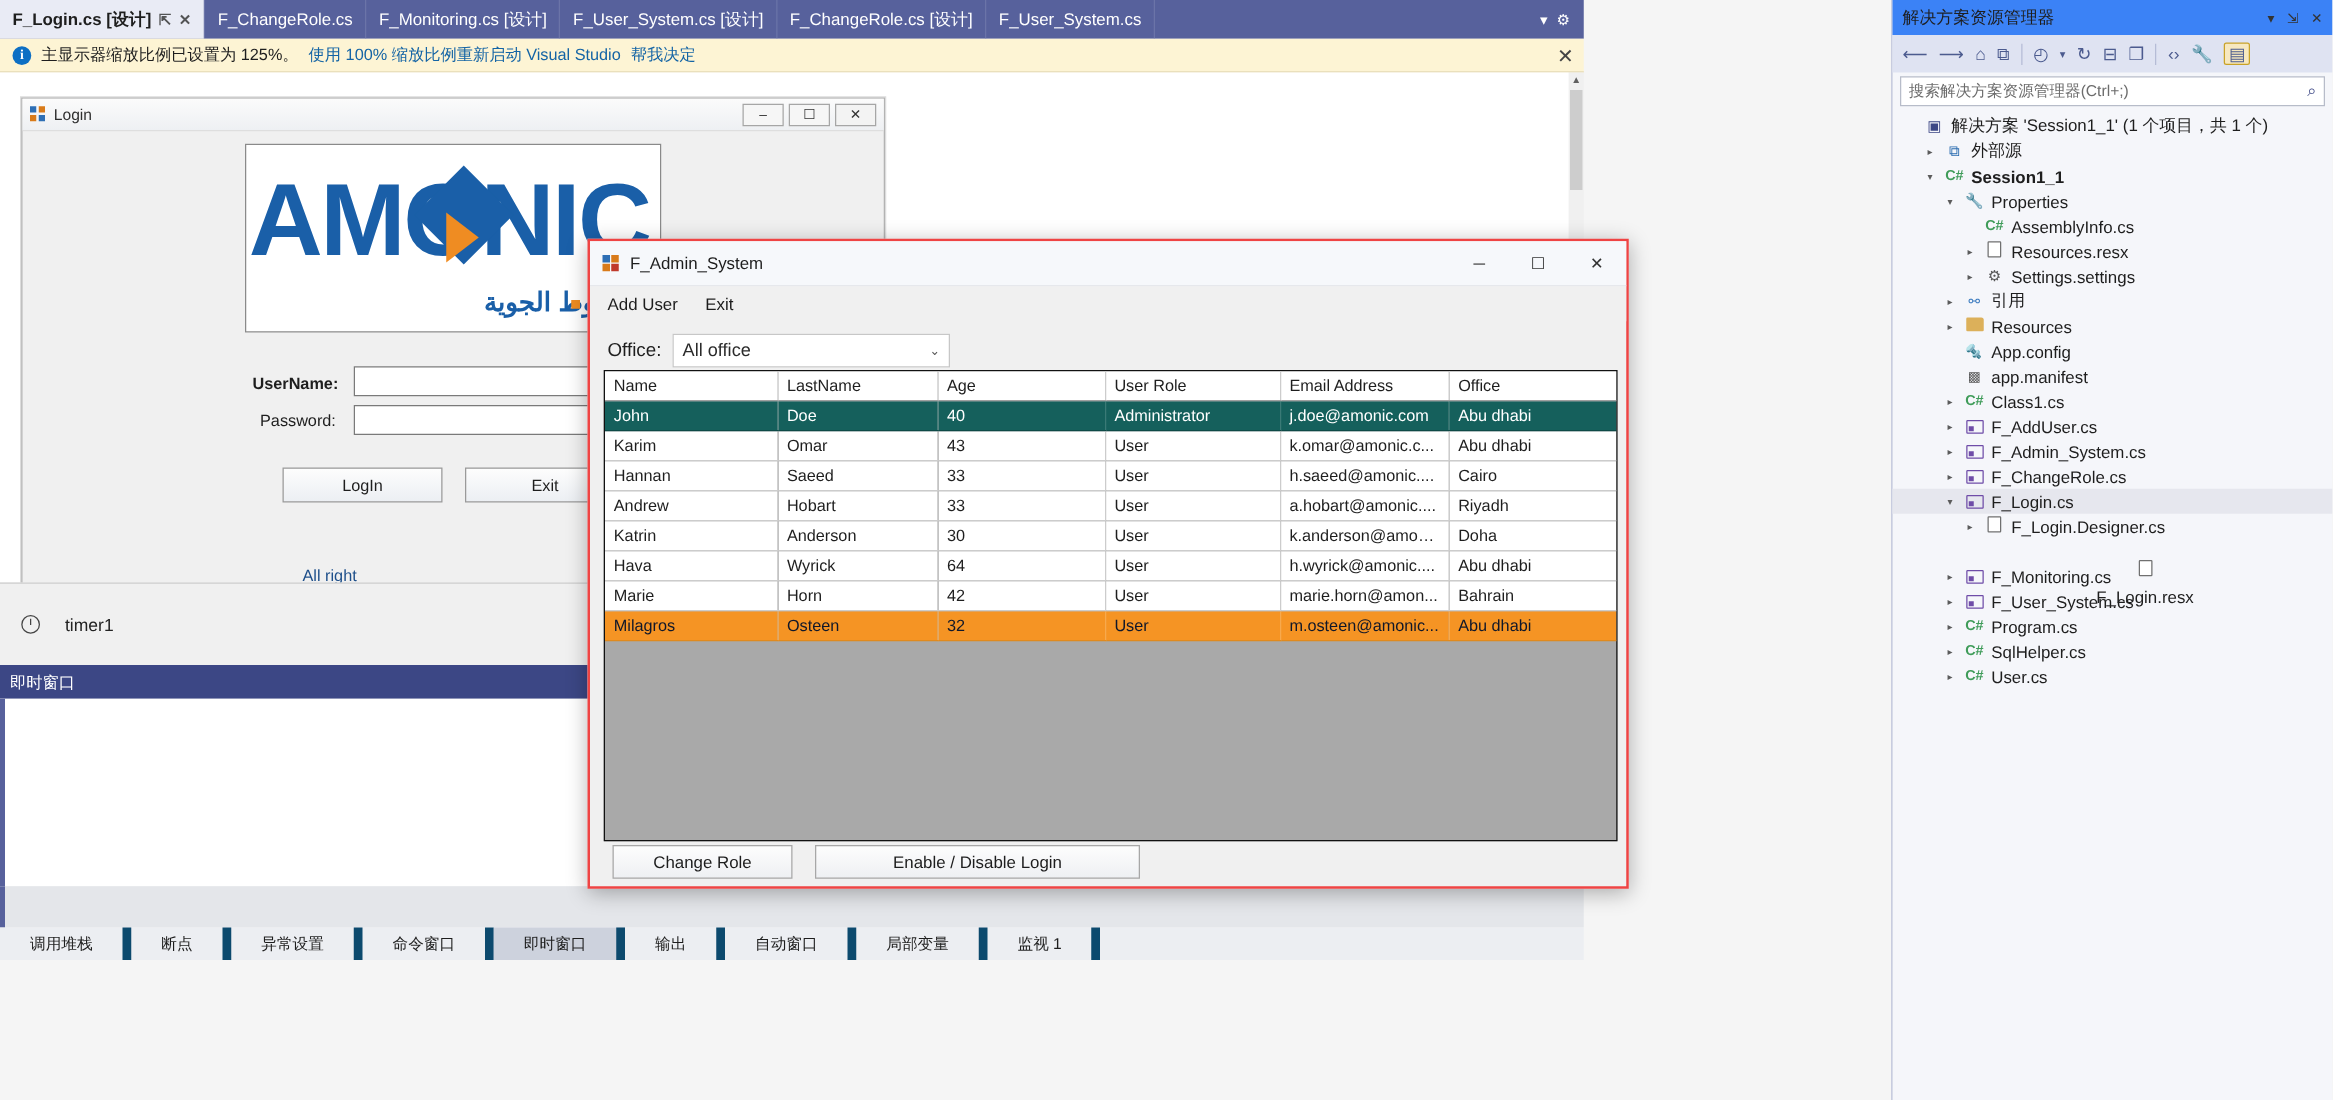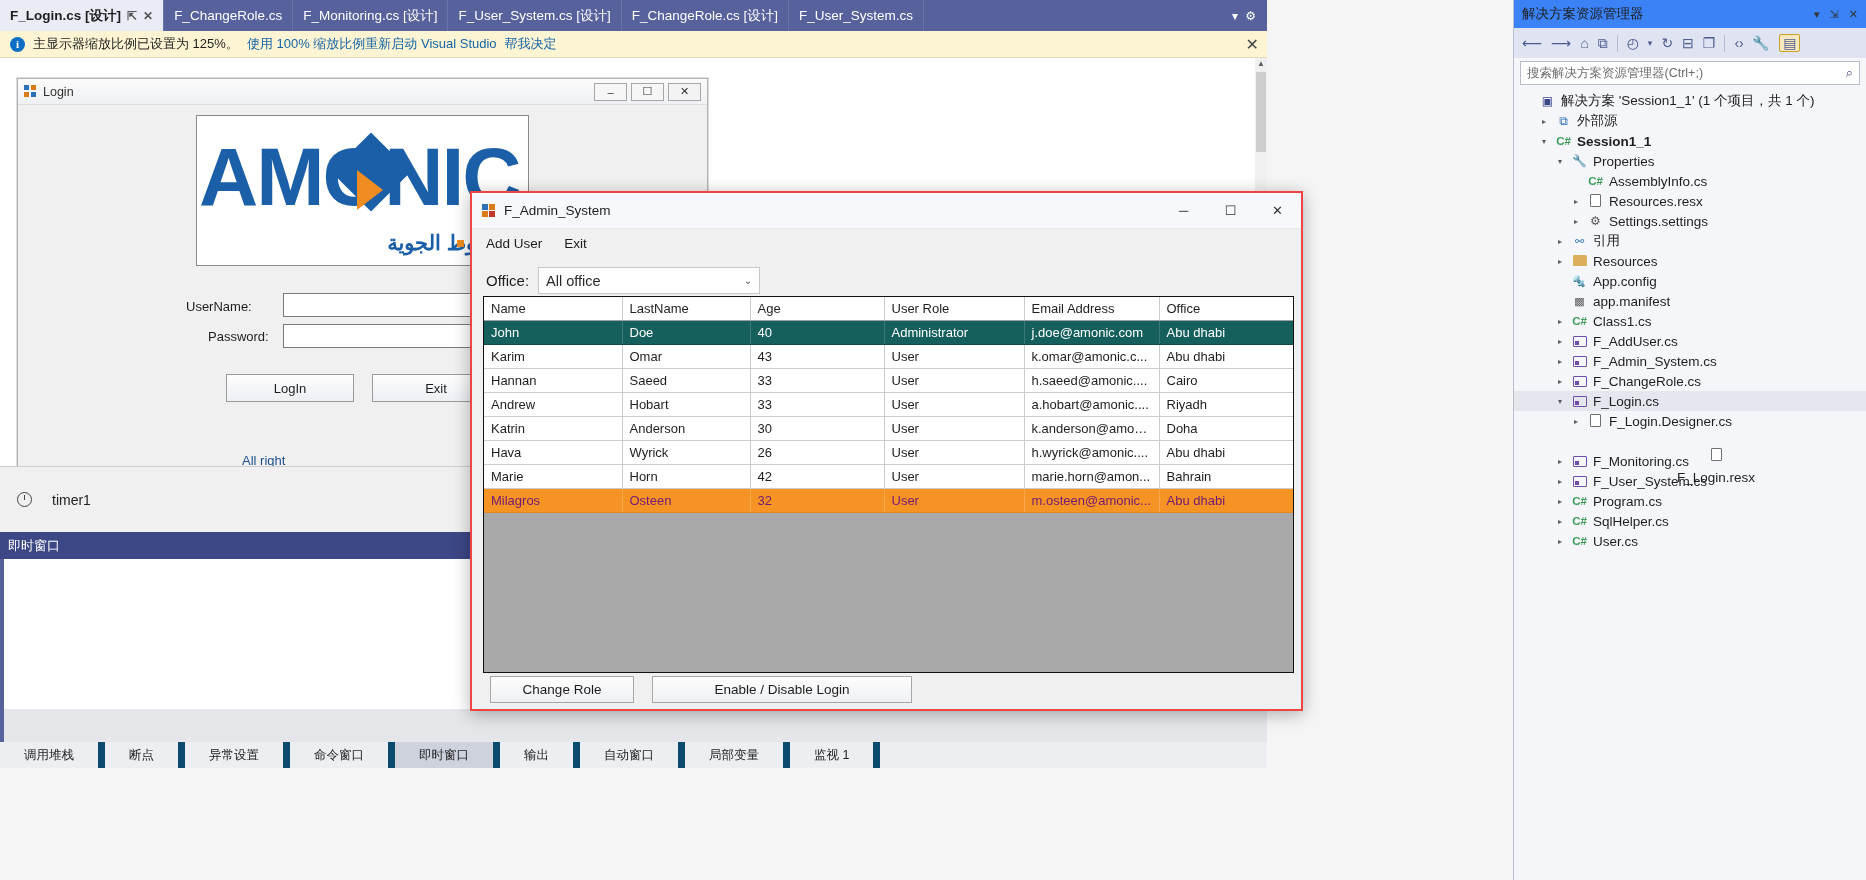--- a/index.html
+++ b/index.html
@@ -240,21 +240,21 @@
     background:#fff; border-right:1px solid #cccccc; border-bottom:1px solid #a0a0a0;
     font-weight:normal; text-align:left; padding:4px 7px; font-size:13px; color:#1e1e1e;
     height:22px;
   }
   table.grid td{
     background:#fff; border-right:1px solid #cccccc; border-bottom:1px solid #cccccc;
     padding:4px 7px; font-size:13px; color:#1e1e1e; height:24px;
     overflow:hidden; text-overflow:ellipsis; white-space:nowrap;
   }
   table.grid tr.sel-green td{ background:#15605c; color:#ffffff; border-right-color:#3a7a76; border-bottom-color:#0e4a47;}
-  table.grid tr.sel-orange td{ background:#f59424; color:#701a75; border-right-color:#f7a94d; border-bottom-color:#e08a1e;}
+  table.grid tr.sel-orange td{ background:#f59424; color:#0f172a; border-right-color:#f7a94d; border-bottom-color:#e08a1e;}
   .dlg-footer{
     position:absolute; left:0; bottom:0; width:100%; height:40px;
     display:flex; align-items:center; gap:18px; padding-left:14px;
   }
   .dbtn{
     height:27px; border:1px solid #a7a7a7; background:linear-gradient(#fdfdfd,#eef0f3);
     display:flex; align-items:center; justify-content:center;
     font-size:13.5px; color:#1d1d1d;
   }
 </style>
@@ -316,21 +316,21 @@
       </div>
 
       <div class="logo-box">
         <div class="logo-text">AMONIC</div>
         <div class="logo-diamond"></div>
         <div class="logo-diamond2"></div>
         <div class="logo-arabic">الخطوط الجوية</div>
         <div class="logo-dot"></div>
       </div>
 
-      <div class="fld-label" style="left:168px; top:220px;">UserName:</div>
+      <div class="fld-label" style="left:184px; top:220px;font-weight:bold;">UserName:</div>
       <div class="fld-input" style="left:265px; top:214px; width:360px;"></div>
 
       <div class="fld-label" style="left:190px; top:250px;">Password:</div>
       <div class="fld-input" style="left:265px; top:245px; width:360px;"></div>
 
       <div class="fbtn" style="left:208px; top:295px; width:128px;">LogIn</div>
       <div class="fbtn" style="left:354px; top:295px; width:128px;">Exit</div>
 
       <div class="allright">All right</div>
     </div>
@@ -623,21 +623,21 @@
               <td>Katrin</td>
               <td>Anderson</td>
               <td>30</td>
               <td>User</td>
               <td>k.anderson@amon...</td>
               <td>Doha</td>
             </tr>
             <tr class="">
               <td>Hava</td>
               <td>Wyrick</td>
-              <td>26</td>
+              <td>64</td>
               <td>User</td>
               <td>h.wyrick@amonic....</td>
               <td>Abu dhabi</td>
             </tr>
             <tr class="">
               <td>Marie</td>
               <td>Horn</td>
               <td>42</td>
               <td>User</td>
               <td>marie.horn@amon...</td>

